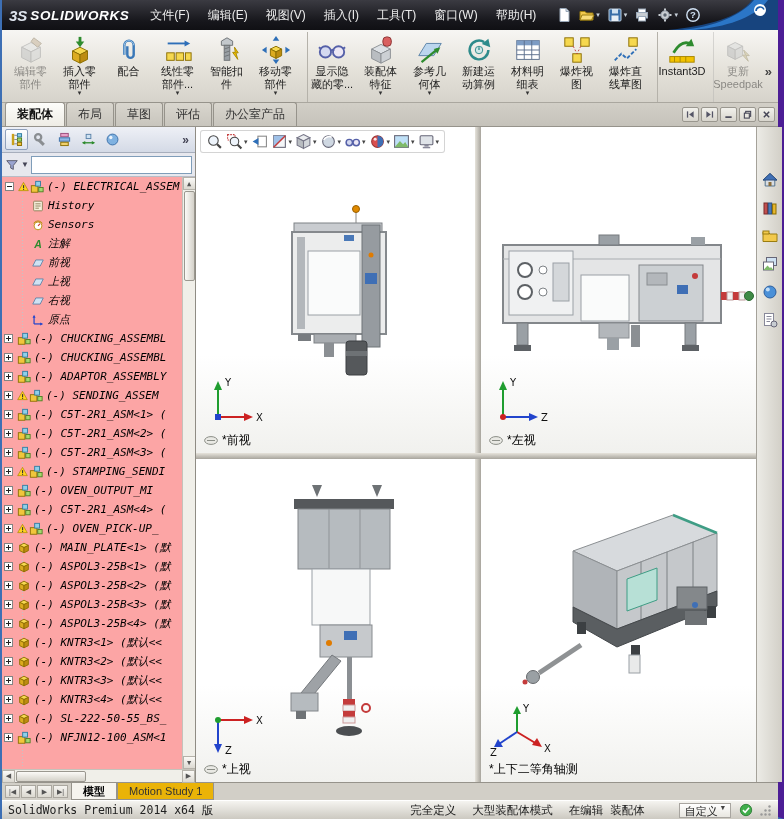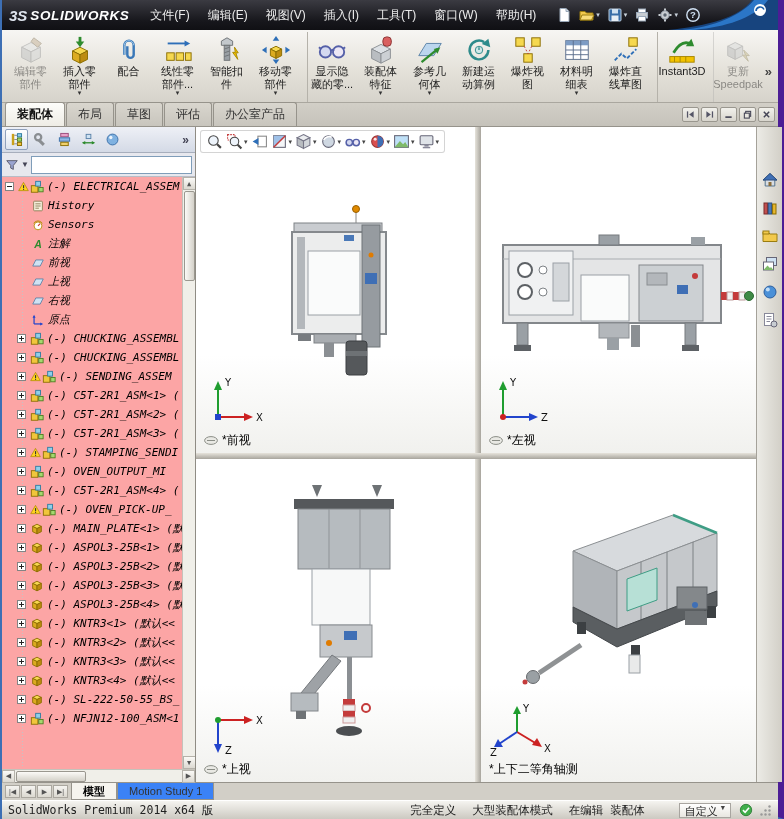--- a/index.html
+++ b/index.html
@@ -45,21 +45,21 @@
 .fm-expand{margin-left:auto;font-size:12px;color:#445;font-weight:bold;padding-right:3px;}
 .fm-filter{height:24px;flex:none;display:flex;align-items:center;gap:2px;padding:2px 3px;background:#e7e8ee;border-bottom:1px solid #b8bcc6;}
 .fm-filter svg{width:14px;height:14px;}
 .filter-caret{font-size:8px;color:#445;}
 .fm-filter input{flex:1;height:18px;min-width:0;border:1px solid #7f9db9;background:#fff;font-size:11px;padding:0 3px;}
 .tree{flex:1;background:#fca5a5;position:relative;overflow:hidden;font-family:"DejaVu Sans Mono",monospace;font-size:11px;font-style:italic;}
 .tree-guide{position:absolute;left:20px;top:18px;width:1px;height:572px;background:repeating-linear-gradient(#c4c4c4 0 1px,transparent 1px 3px);}
 .tree-rows{position:absolute;inset:0;right:13px;}
 .tree-row{height:19px;display:flex;align-items:center;white-space:nowrap;overflow:hidden;position:relative;}
 .tree-row.lvl0{padding-left:3px;}
-.tree-row.lvl1{padding-left:15px;}
+.tree-row.lvl1{padding-left:2px;}
 .tree-row.sub{padding-left:29px;}
 .plusbox{width:9px;height:9px;border:1px solid #848484;background:#fff;display:none;position:relative;flex:none;margin-right:4px;}
 .tree-row.box-plus .plusbox,.tree-row.box-minus .plusbox{display:inline-block;}
 .plusbox::before{content:"";position:absolute;left:1px;right:1px;top:3px;height:1px;background:#222;}
 .tree-row.box-plus .plusbox::after{content:"";position:absolute;top:1px;bottom:1px;left:3px;width:1px;background:#222;}
 .warnic{display:none;width:11px;height:11px;flex:none;margin-right:1px;}
 .tree-row.warn .warnic{display:inline-block;}
 .tree-ic{width:14px;height:14px;flex:none;margin-right:3px;}
 .tree-label{color:#000;}
 
@@ -87,21 +87,21 @@
 .huarrow{display:none;font-size:7px;color:#444;}
 .hubtn.arrow .huarrow{display:inline;}
 
 .taskpane{width:26px;flex:none;background:linear-gradient(90deg,#ecebe6,#d2cfc7);border-left:1px solid #a5a29a;display:flex;flex-direction:column;align-items:center;padding-top:42px;gap:7px;}
 .tpbtn{width:21px;height:21px;display:flex;align-items:center;justify-content:center;border-radius:2px;}
 .tpbtn svg{width:16px;height:16px;}
 
 .doctabs{height:18px;flex:none;background:#d2cfc7;border-top:1px solid #96938b;display:flex;align-items:stretch;font-size:11px;}
 .dt-nav{display:flex;align-items:center;gap:1px;padding:0 3px;}
 .dtnavbtn{width:15px;height:13px;display:flex;align-items:center;justify-content:center;font-size:7px;color:#555;background:linear-gradient(#f5f4f0,#dcd9d1);border:1px solid #aaa79f;}
-.dtab{display:flex;align-items:center;padding:0 11px;border:1px solid #96938b;border-top:none;background:#3b82f6;color:#333;white-space:nowrap;}
+.dtab{display:flex;align-items:center;padding:0 11px;border:1px solid #96938b;border-top:none;background:#eab308;color:#333;white-space:nowrap;}
 .dtab.active{background:#f6f4ee;font-weight:bold;color:#000;}
 
 .statusbar{height:19px;flex:none;background:linear-gradient(#f5f4f0,#ccc9c1);border-top:1px solid #fff;display:flex;align-items:center;padding:0 6px;font-family:"DejaVu Sans Mono",monospace;font-size:11.5px;color:#222;position:relative;}
 .sb-mid{display:flex;gap:16px;margin-left:auto;}
 .sb-custom{display:flex;gap:3px;margin-left:34px;border:1px solid #a8a5a0;background:linear-gradient(#fff,#e8e6e0);padding:0 5px;height:15px;font-size:11px;}
 .sb-caret{font-size:7px;color:#444;}
 .sb-check{width:14px;height:14px;margin-left:8px;}
 .sb-grip{width:13px;height:13px;margin-left:6px;}
 </style>
 </head>
@@ -572,36 +572,36 @@
 
       <div class="rbtn">
         <svg class="ric">
           <use href="#sym-motion-study"></use>
         </svg>
         <span class="rlabel">新建运</span>
         <span class="rlabel">动算例</span>
 
       </div>
 
-      <div class="rbtn">
-        <svg class="ric">
-          <use href="#sym-exploded-view"></use>
-        </svg>
-        <span class="rlabel">爆炸视</span>
-        <span class="rlabel">图</span>
-
-      </div>
-
       <div class="rbtn arrow">
         <svg class="ric">
           <use href="#sym-bom"></use>
         </svg>
         <span class="rlabel">材料明</span>
         <span class="rlabel">细表</span>
         <span class="rarrow">▾</span>
+      </div>
+
+      <div class="rbtn">
+        <svg class="ric">
+          <use href="#sym-exploded-view"></use>
+        </svg>
+        <span class="rlabel">爆炸视</span>
+        <span class="rlabel">图</span>
+
       </div>
 
       <div class="rbtn">
         <svg class="ric">
           <use href="#sym-explode-sketch"></use>
         </svg>
         <span class="rlabel">爆炸直</span>
         <span class="rlabel">线草图</span>
 
       </div>
@@ -795,20 +795,28 @@
 
             <div class="tree-row lvl1 box-plus">
               <span class="plusbox"></span>
 
               <svg class="tree-ic">
                 <use href="#sym-assembly"></use>
               </svg>
               <span class="tree-label">(-) CHUCKING_ASSEMBL</span>
             </div>
 
+            <div class="tree-row lvl1 box-plus">
+              <span class="plusbox"></span>
+
+              <svg class="tree-ic">
+                <use href="#sym-assembly"></use>
+              </svg>
+              <span class="tree-label">(-) ADAPTOR_ASSEMBLY</span>
+            </div>
 
             <div class="tree-row lvl1 warn box-plus">
               <span class="plusbox"></span>
               <svg class="warnic">
                 <use href="#sym-warning"></use>
               </svg>
               <svg class="tree-ic">
                 <use href="#sym-assembly"></use>
               </svg>
               <span class="tree-label">(-) SENDING_ASSEM</span>

